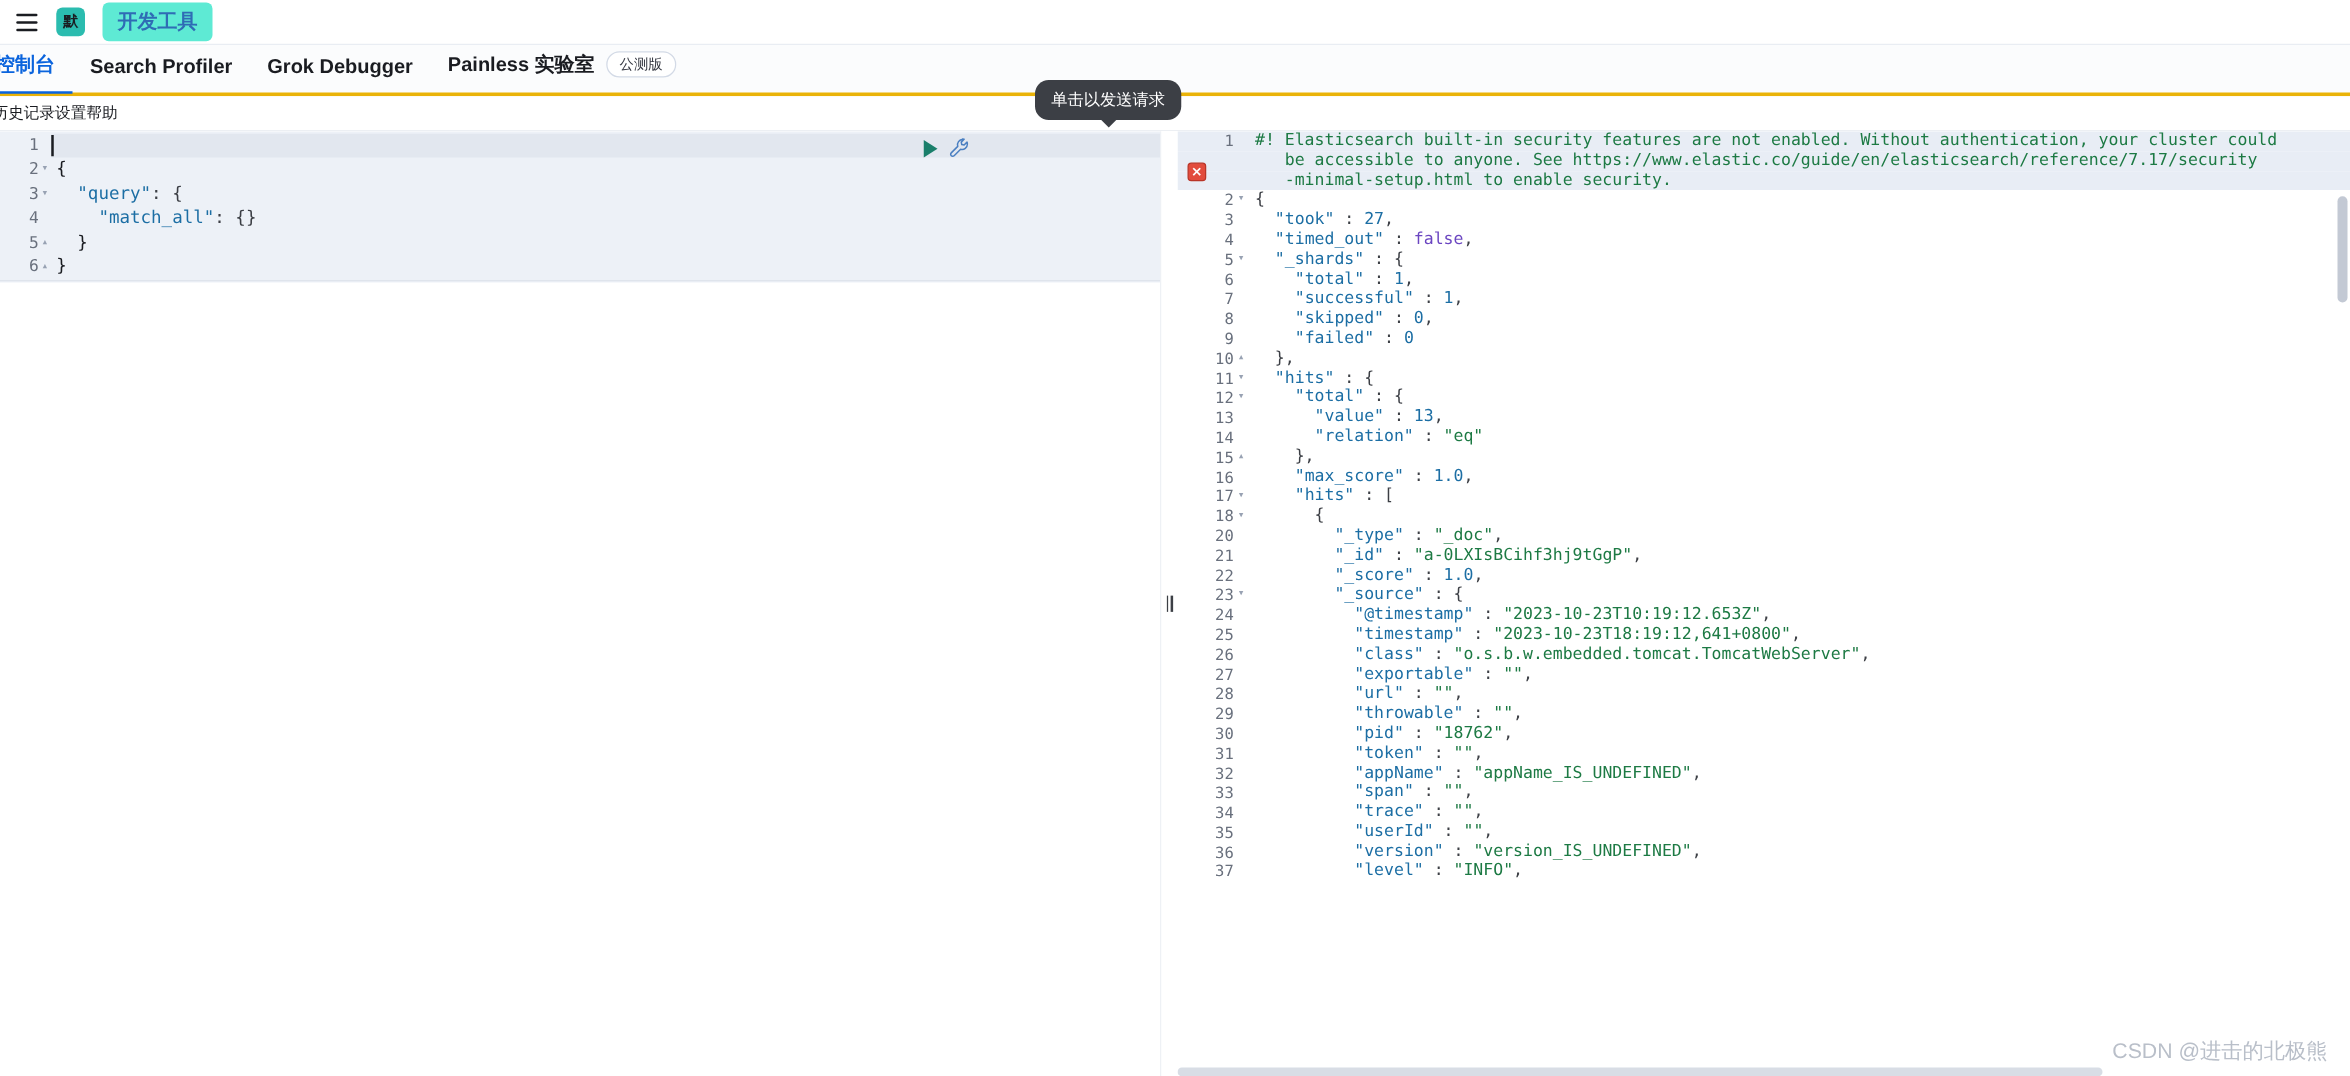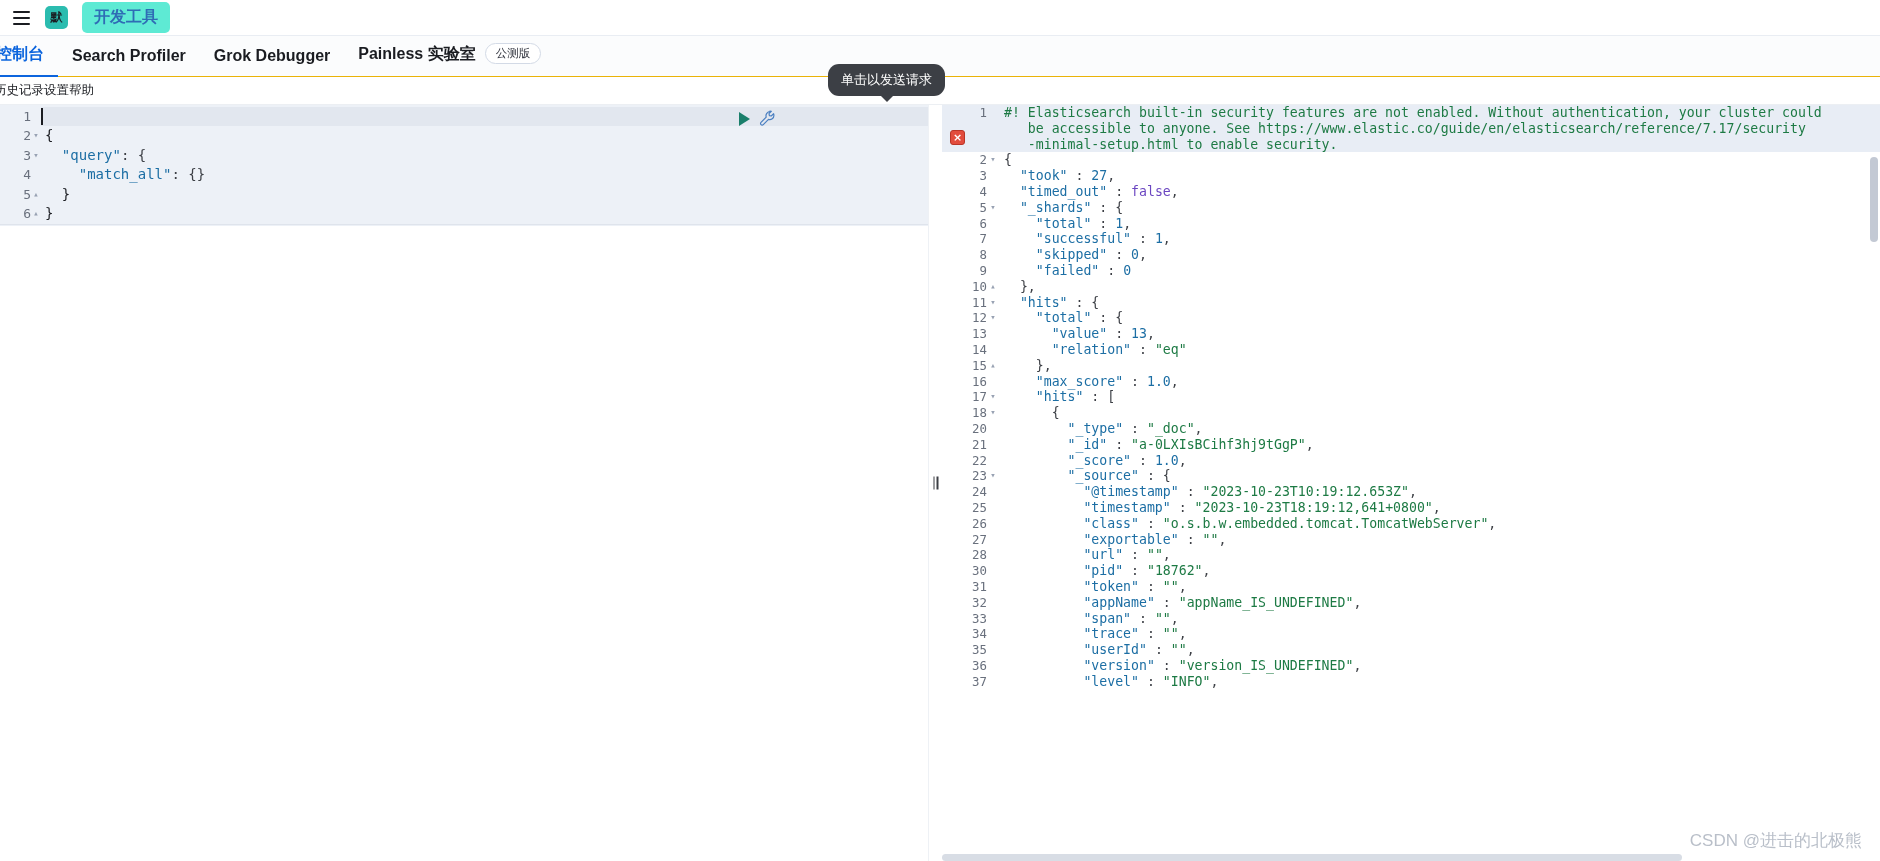--- a/index.html
+++ b/index.html
@@ -56,21 +56,21 @@
     border-radius: 5px;
     cursor: pointer;
   }
 
   
   #tab-bar {
     height: 41px;
     background: #fbfcfd;
     display: flex;
     align-items: flex-end;
-    border-bottom: 1px solid #eab308;
+    border-bottom: 3px solid #eab308;
     padding-left: 0px;
   }
   .tab {
     position: relative;
     padding: 0 14px 11px 14px;
     font-size: 16px;
     font-weight: bold;
     color: #1a1c21;
     cursor: pointer;
     display: flex; align-items: flex-end; gap: 9px;
@@ -437,20 +437,21 @@
         <div class="resp-line"><span class="resp-gutter">18</span><span class="resp-fold">▾</span><span class="resp-text"><span class="r-punct">      {</span></span></div>
         <div class="resp-line"><span class="resp-gutter">20</span><span class="resp-fold"></span><span class="resp-text"><span class="r-punct">        </span><span class="r-key">"_type"</span><span class="r-punct"> : </span><span class="r-str">"_doc"</span><span class="r-punct">,</span></span></div>
         <div class="resp-line"><span class="resp-gutter">21</span><span class="resp-fold"></span><span class="resp-text"><span class="r-punct">        </span><span class="r-key">"_id"</span><span class="r-punct"> : </span><span class="r-str">"a-0LXIsBCihf3hj9tGgP"</span><span class="r-punct">,</span></span></div>
         <div class="resp-line"><span class="resp-gutter">22</span><span class="resp-fold"></span><span class="resp-text"><span class="r-punct">        </span><span class="r-key">"_score"</span><span class="r-punct"> : </span><span class="r-num">1.0</span><span class="r-punct">,</span></span></div>
         <div class="resp-line"><span class="resp-gutter">23</span><span class="resp-fold">▾</span><span class="resp-text"><span class="r-punct">        </span><span class="r-key">"_source"</span><span class="r-punct"> : {</span></span></div>
         <div class="resp-line"><span class="resp-gutter">24</span><span class="resp-fold"></span><span class="resp-text"><span class="r-punct">          </span><span class="r-key">"@timestamp"</span><span class="r-punct"> : </span><span class="r-str">"2023-10-23T10:19:12.653Z"</span><span class="r-punct">,</span></span></div>
         <div class="resp-line"><span class="resp-gutter">25</span><span class="resp-fold"></span><span class="resp-text"><span class="r-punct">          </span><span class="r-key">"timestamp"</span><span class="r-punct"> : </span><span class="r-str">"2023-10-23T18:19:12,641+0800"</span><span class="r-punct">,</span></span></div>
         <div class="resp-line"><span class="resp-gutter">26</span><span class="resp-fold"></span><span class="resp-text"><span class="r-punct">          </span><span class="r-key">"class"</span><span class="r-punct"> : </span><span class="r-str">"o.s.b.w.embedded.tomcat.TomcatWebServer"</span><span class="r-punct">,</span></span></div>
         <div class="resp-line"><span class="resp-gutter">27</span><span class="resp-fold"></span><span class="resp-text"><span class="r-punct">          </span><span class="r-key">"exportable"</span><span class="r-punct"> : </span><span class="r-str">""</span><span class="r-punct">,</span></span></div>
         <div class="resp-line"><span class="resp-gutter">28</span><span class="resp-fold"></span><span class="resp-text"><span class="r-punct">          </span><span class="r-key">"url"</span><span class="r-punct"> : </span><span class="r-str">""</span><span class="r-punct">,</span></span></div>
+        <div class="resp-line"><span class="resp-gutter">29</span><span class="resp-fold"></span><span class="resp-text"><span class="r-punct">          </span><span class="r-key">"throwable"</span><span class="r-punct"> : </span><span class="r-str">""</span><span class="r-punct">,</span></span></div>
         <div class="resp-line"><span class="resp-gutter">30</span><span class="resp-fold"></span><span class="resp-text"><span class="r-punct">          </span><span class="r-key">"pid"</span><span class="r-punct"> : </span><span class="r-str">"18762"</span><span class="r-punct">,</span></span></div>
         <div class="resp-line"><span class="resp-gutter">31</span><span class="resp-fold"></span><span class="resp-text"><span class="r-punct">          </span><span class="r-key">"token"</span><span class="r-punct"> : </span><span class="r-str">""</span><span class="r-punct">,</span></span></div>
         <div class="resp-line"><span class="resp-gutter">32</span><span class="resp-fold"></span><span class="resp-text"><span class="r-punct">          </span><span class="r-key">"appName"</span><span class="r-punct"> : </span><span class="r-str">"appName_IS_UNDEFINED"</span><span class="r-punct">,</span></span></div>
         <div class="resp-line"><span class="resp-gutter">33</span><span class="resp-fold"></span><span class="resp-text"><span class="r-punct">          </span><span class="r-key">"span"</span><span class="r-punct"> : </span><span class="r-str">""</span><span class="r-punct">,</span></span></div>
         <div class="resp-line"><span class="resp-gutter">34</span><span class="resp-fold"></span><span class="resp-text"><span class="r-punct">          </span><span class="r-key">"trace"</span><span class="r-punct"> : </span><span class="r-str">""</span><span class="r-punct">,</span></span></div>
         <div class="resp-line"><span class="resp-gutter">35</span><span class="resp-fold"></span><span class="resp-text"><span class="r-punct">          </span><span class="r-key">"userId"</span><span class="r-punct"> : </span><span class="r-str">""</span><span class="r-punct">,</span></span></div>
         <div class="resp-line"><span class="resp-gutter">36</span><span class="resp-fold"></span><span class="resp-text"><span class="r-punct">          </span><span class="r-key">"version"</span><span class="r-punct"> : </span><span class="r-str">"version_IS_UNDEFINED"</span><span class="r-punct">,</span></span></div>
         <div class="resp-line"><span class="resp-gutter">37</span><span class="resp-fold"></span><span class="resp-text"><span class="r-punct">          </span><span class="r-key">"level"</span><span class="r-punct"> : </span><span class="r-str">"INFO"</span><span class="r-punct">,</span></span></div>
       </div>
     <div id="resp-scrollbar"></div>

